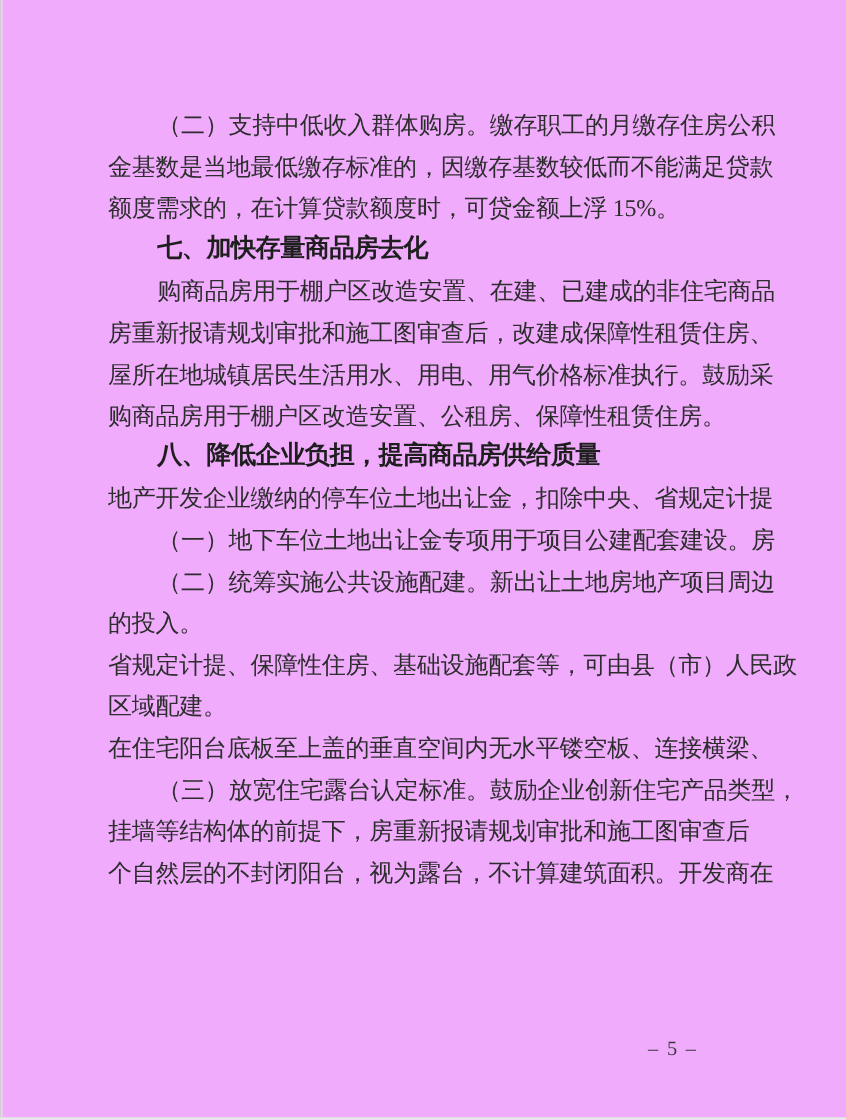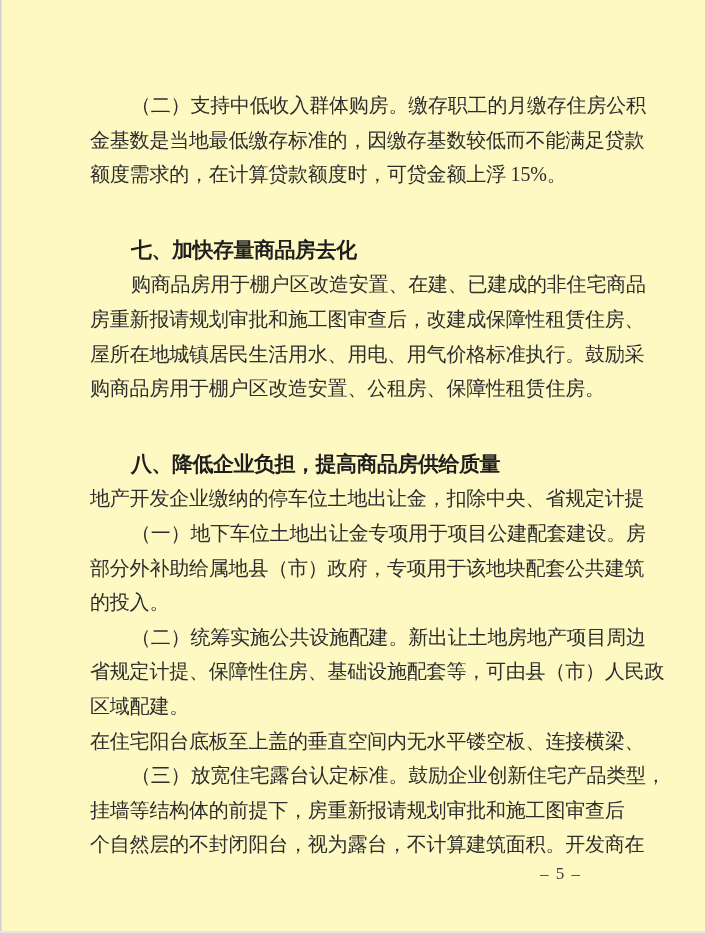--- a/index.html
+++ b/index.html
@@ -4,21 +4,21 @@
 <style>
   html, body {
     margin: 0;
     padding: 0;
     background: #ffffff;
   }
   .page {
     position: relative;
     width: 705px;
     height: 933px;
-    background: #fef9c3;
+    background: #f0abfc;
     overflow: hidden;
     font-family: "Liberation Serif", serif;
   }
   
   .edge-left {
     position: absolute;
     left: 0; top: 0;
     width: 2px; height: 100%;
     background: linear-gradient(to right, #c8c8c8, #e9e9e9);
   }
@@ -39,26 +39,25 @@
     letter-spacing: -0.2px;
   }
   .line {
     white-space: nowrap;
     height: 34.6px;
   }
   .indent {
     text-indent: 41px;
   }
   .heading {
-    font-family: Liberation Serif, serif;
+    font-family: Liberation Mono, monospace;
     font-weight: bold;
     font-size: 21px;
     letter-spacing: -0.5px;
     color: #1e1e1e;
-    margin-top: 41px;
   }
   .page-number {
     position: absolute;
     top: 864px;
     left: 540px;
     font-size: 17px;
     color: #3a3a3a;
     letter-spacing: 1.5px;
     font-family: "Liberation Serif", serif;
   }
@@ -75,23 +74,22 @@
     <div class="line">金基数是当地最低缴存标准的，因缴存基数较低而不能满足贷款</div>
     <div class="line">额度需求的，在计算贷款额度时，可贷金额上浮 15%。</div>
     <div class="line indent heading">七、加快存量商品房去化</div>
     <div class="line indent">购商品房用于棚户区改造安置、在建、已建成的非住宅商品</div>
     <div class="line">房重新报请规划审批和施工图审查后，改建成保障性租赁住房、</div>
     <div class="line">屋所在地城镇居民生活用水、用电、用气价格标准执行。鼓励采</div>
     <div class="line">购商品房用于棚户区改造安置、公租房、保障性租赁住房。</div>
     <div class="line indent heading">八、降低企业负担，提高商品房供给质量</div>
     <div class="line">地产开发企业缴纳的停车位土地出让金，扣除中央、省规定计提</div>
     <div class="line indent">（一）地下车位土地出让金专项用于项目公建配套建设。房</div>
-    <div class="line">部分外补助给属地县（市）政府，专项用于该地块配套公共建筑</div>
+    <div class="line indent">（二）统筹实施公共设施配建。新出让土地房地产项目周边</div>
     <div class="line">的投入。</div>
-    <div class="line indent">（二）统筹实施公共设施配建。新出让土地房地产项目周边</div>
     <div class="line">省规定计提、保障性住房、基础设施配套等，可由县（市）人民政</div>
     <div class="line">区域配建。</div>
     <div class="line">在住宅阳台底板至上盖的垂直空间内无水平镂空板、连接横梁、</div>
     <div class="line indent">（三）放宽住宅露台认定标准。鼓励企业创新住宅产品类型，</div>
     <div class="line">挂墙等结构体的前提下，房重新报请规划审批和施工图审查后</div>
     <div class="line">个自然层的不封闭阳台，视为露台，不计算建筑面积。开发商在</div>
   </div>
 
   <div class="page-number">– 5 –</div>
 </div>

